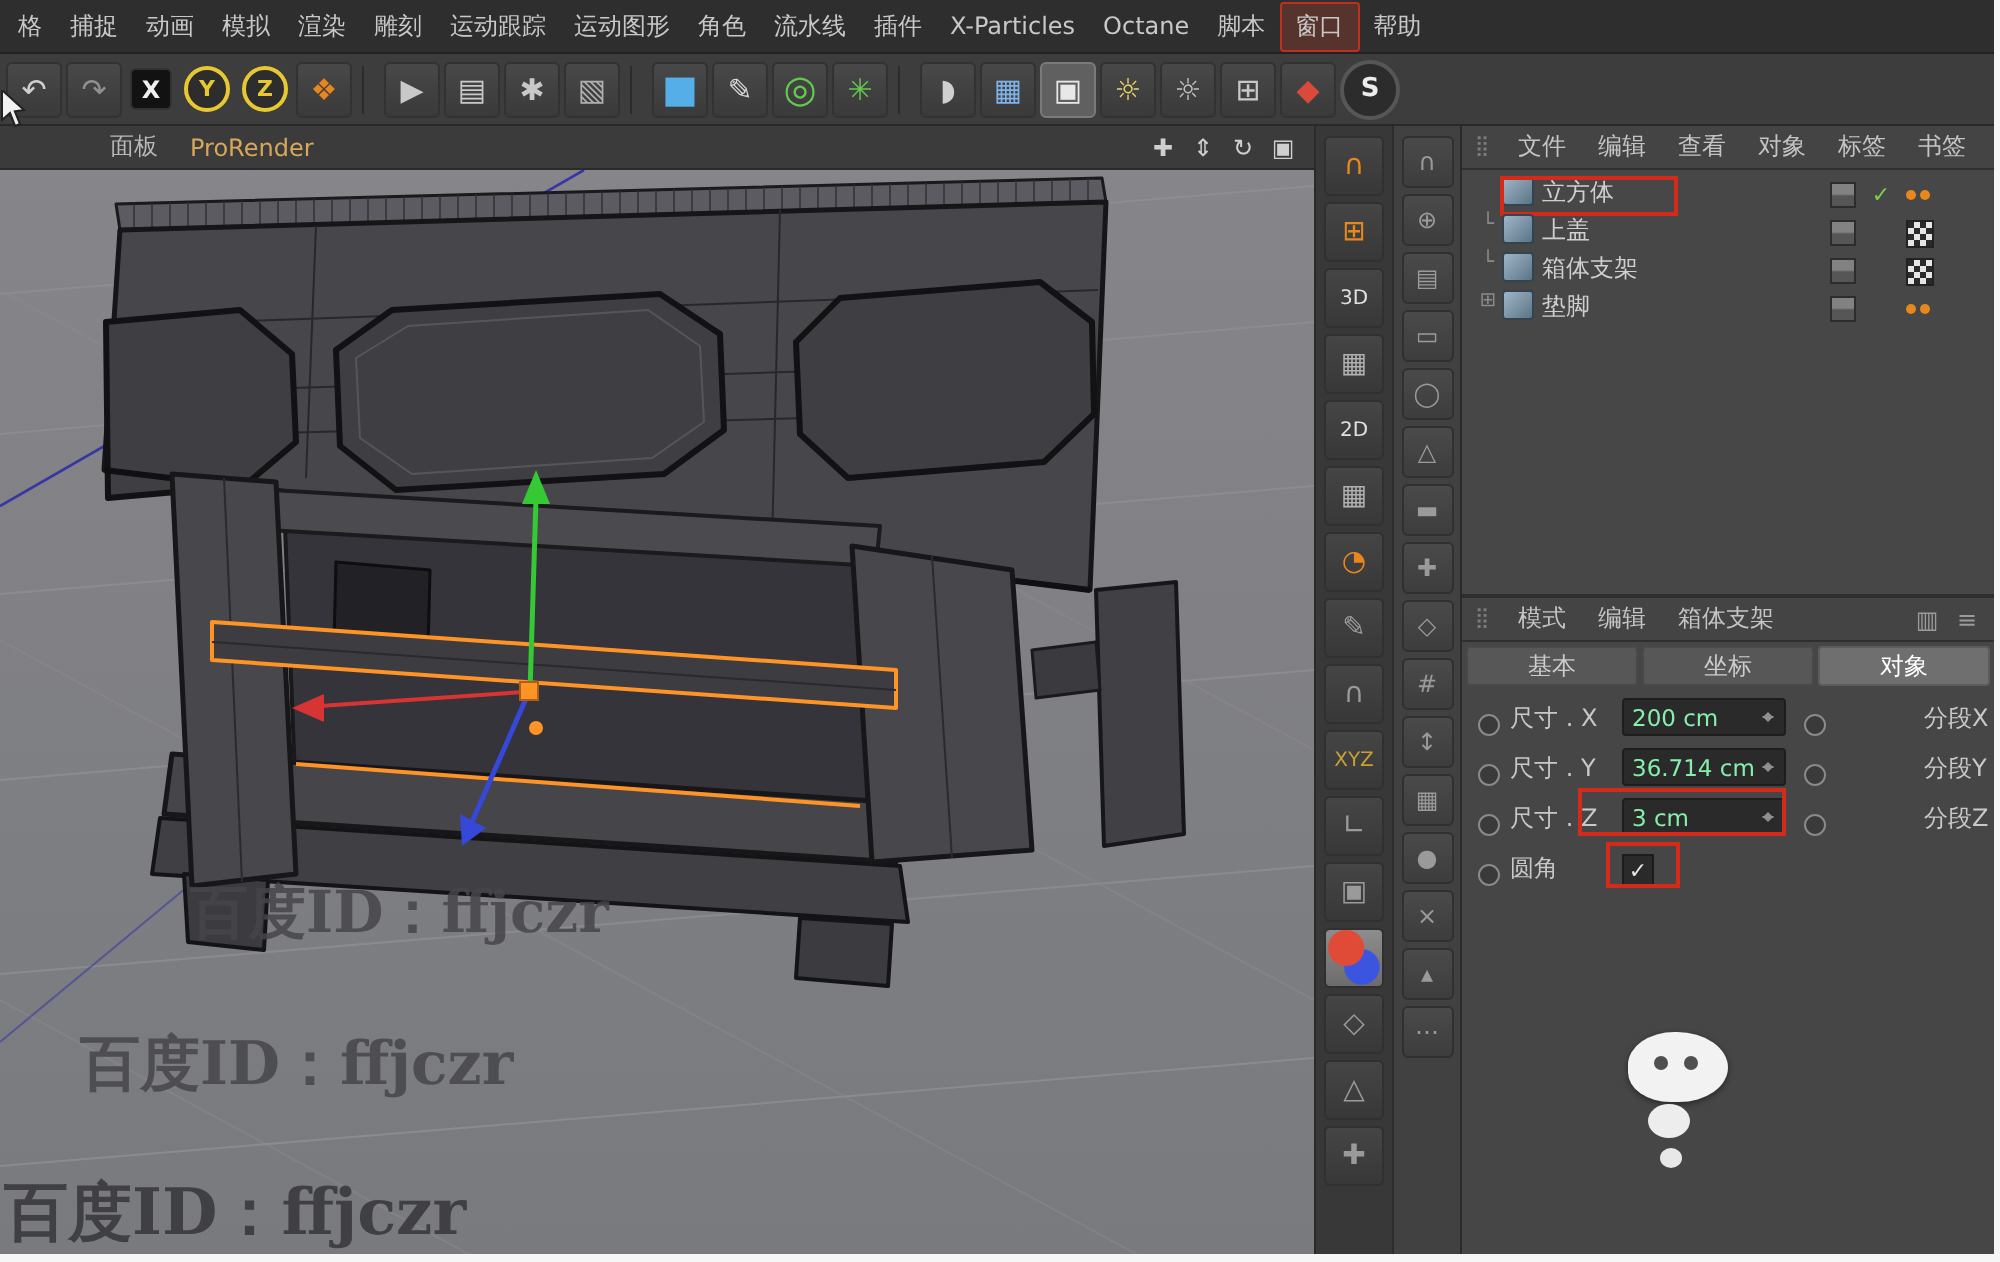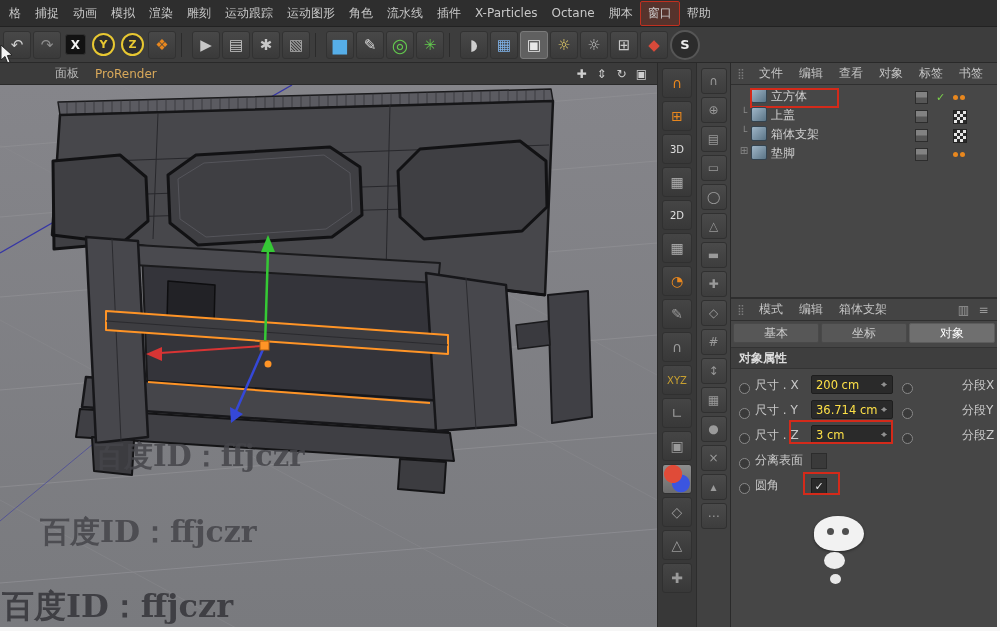--- a/index.html
+++ b/index.html
@@ -84,21 +84,21 @@
        border:1px solid #494949;border-radius:2px;}
   .tab.active{background:#6f6f6f;color:#fff;border-color:#5c5c5c;}
   .am-section{height:20px;margin-top:4px;background:#3e3e3e;border-top:1px solid #333;border-bottom:1px solid #333;
               display:flex;align-items:center;padding-left:8px;font-weight:bold;color:#dedede;}
   .arow{height:25px;display:flex;align-items:flex-end;padding-left:8px;position:relative;}
   .adot{width:9px;height:9px;flex:none;border-radius:50%;border:1.5px solid #8a8a8a;background:#3a3a3a;margin-right:5px;}
   .adot.d2{margin-left:9px;}
   .albl{width:56px;flex:none;white-space:nowrap;}
   .albl2{width:44px;flex:none;white-space:nowrap;margin-left:44px;}
   .ainput{width:72px;height:17px;flex:none;background:#2a2a2a;border:1px solid #1e1e1e;border-radius:2px;
-          display:flex;align-items:center;padding:0 4px;color:#fde047;}
+          display:flex;align-items:center;padding:0 4px;color:#86efac;}
   .ainput.small{width:40px;}
   .aval{white-space:nowrap;overflow:hidden;font-size:11.5px;}
   .spin{width:8px;height:13px;margin-left:auto;position:relative;flex:none;}
   .spin::before{content:"";position:absolute;top:1px;left:1px;border:3px solid transparent;border-bottom-color:#909090;}
   .spin::after{content:"";position:absolute;bottom:1px;left:1px;border:3px solid transparent;border-top-color:#909090;}
   .chk{width:14px;height:14px;background:#2a2a2a;border:1px solid #1c1c1c;display:flex;align-items:center;
        justify-content:center;font-size:11px;color:#e6e6e6;}
   .chk.dim{background:#3a3a3a;border-color:#2c2c2c;}
   
   .anno{position:absolute;border:2px solid #d42a1a;pointer-events:none;}
@@ -383,21 +383,20 @@
             <span class="pmi">≡</span>
           </span>
       </div>
 
       <div class="ambody">
         <div class="am-tabs">
             <span class="tab">基本</span>
             <span class="tab">坐标</span>
             <span class="tab active">对象</span>
           </div>
-        <div class="am-section">对象属性</div>
 
         <div class="arow">
           <span class="adot"></span>
           <span class="albl">尺寸 . X</span>
           <div class="ainput">
             <span class="aval">200 cm</span>
             <span class="spin"></span>
           </div>
           <span class="adot d2"></span>
           <span class="albl2">分段X</span>
@@ -431,25 +430,20 @@
           </div>
           <span class="adot d2"></span>
           <span class="albl2">分段Z</span>
           <div class="ainput small">
             <span class="aval">1</span>
 
           </div>
           <span class="anno anno-z"></span>
         </div>
 
-        <div class="arow">
-          <span class="adot"></span>
-          <span class="albl">分离表面</span>
-          <span class="chk dim"></span>
-        </div>
 
         <div class="arow">
           <span class="adot"></span>
           <span class="albl">圆角</span>
           <span class="chk">✓</span>
           <span class="anno anno-chk"></span>
         </div>
 
 
       </div>

